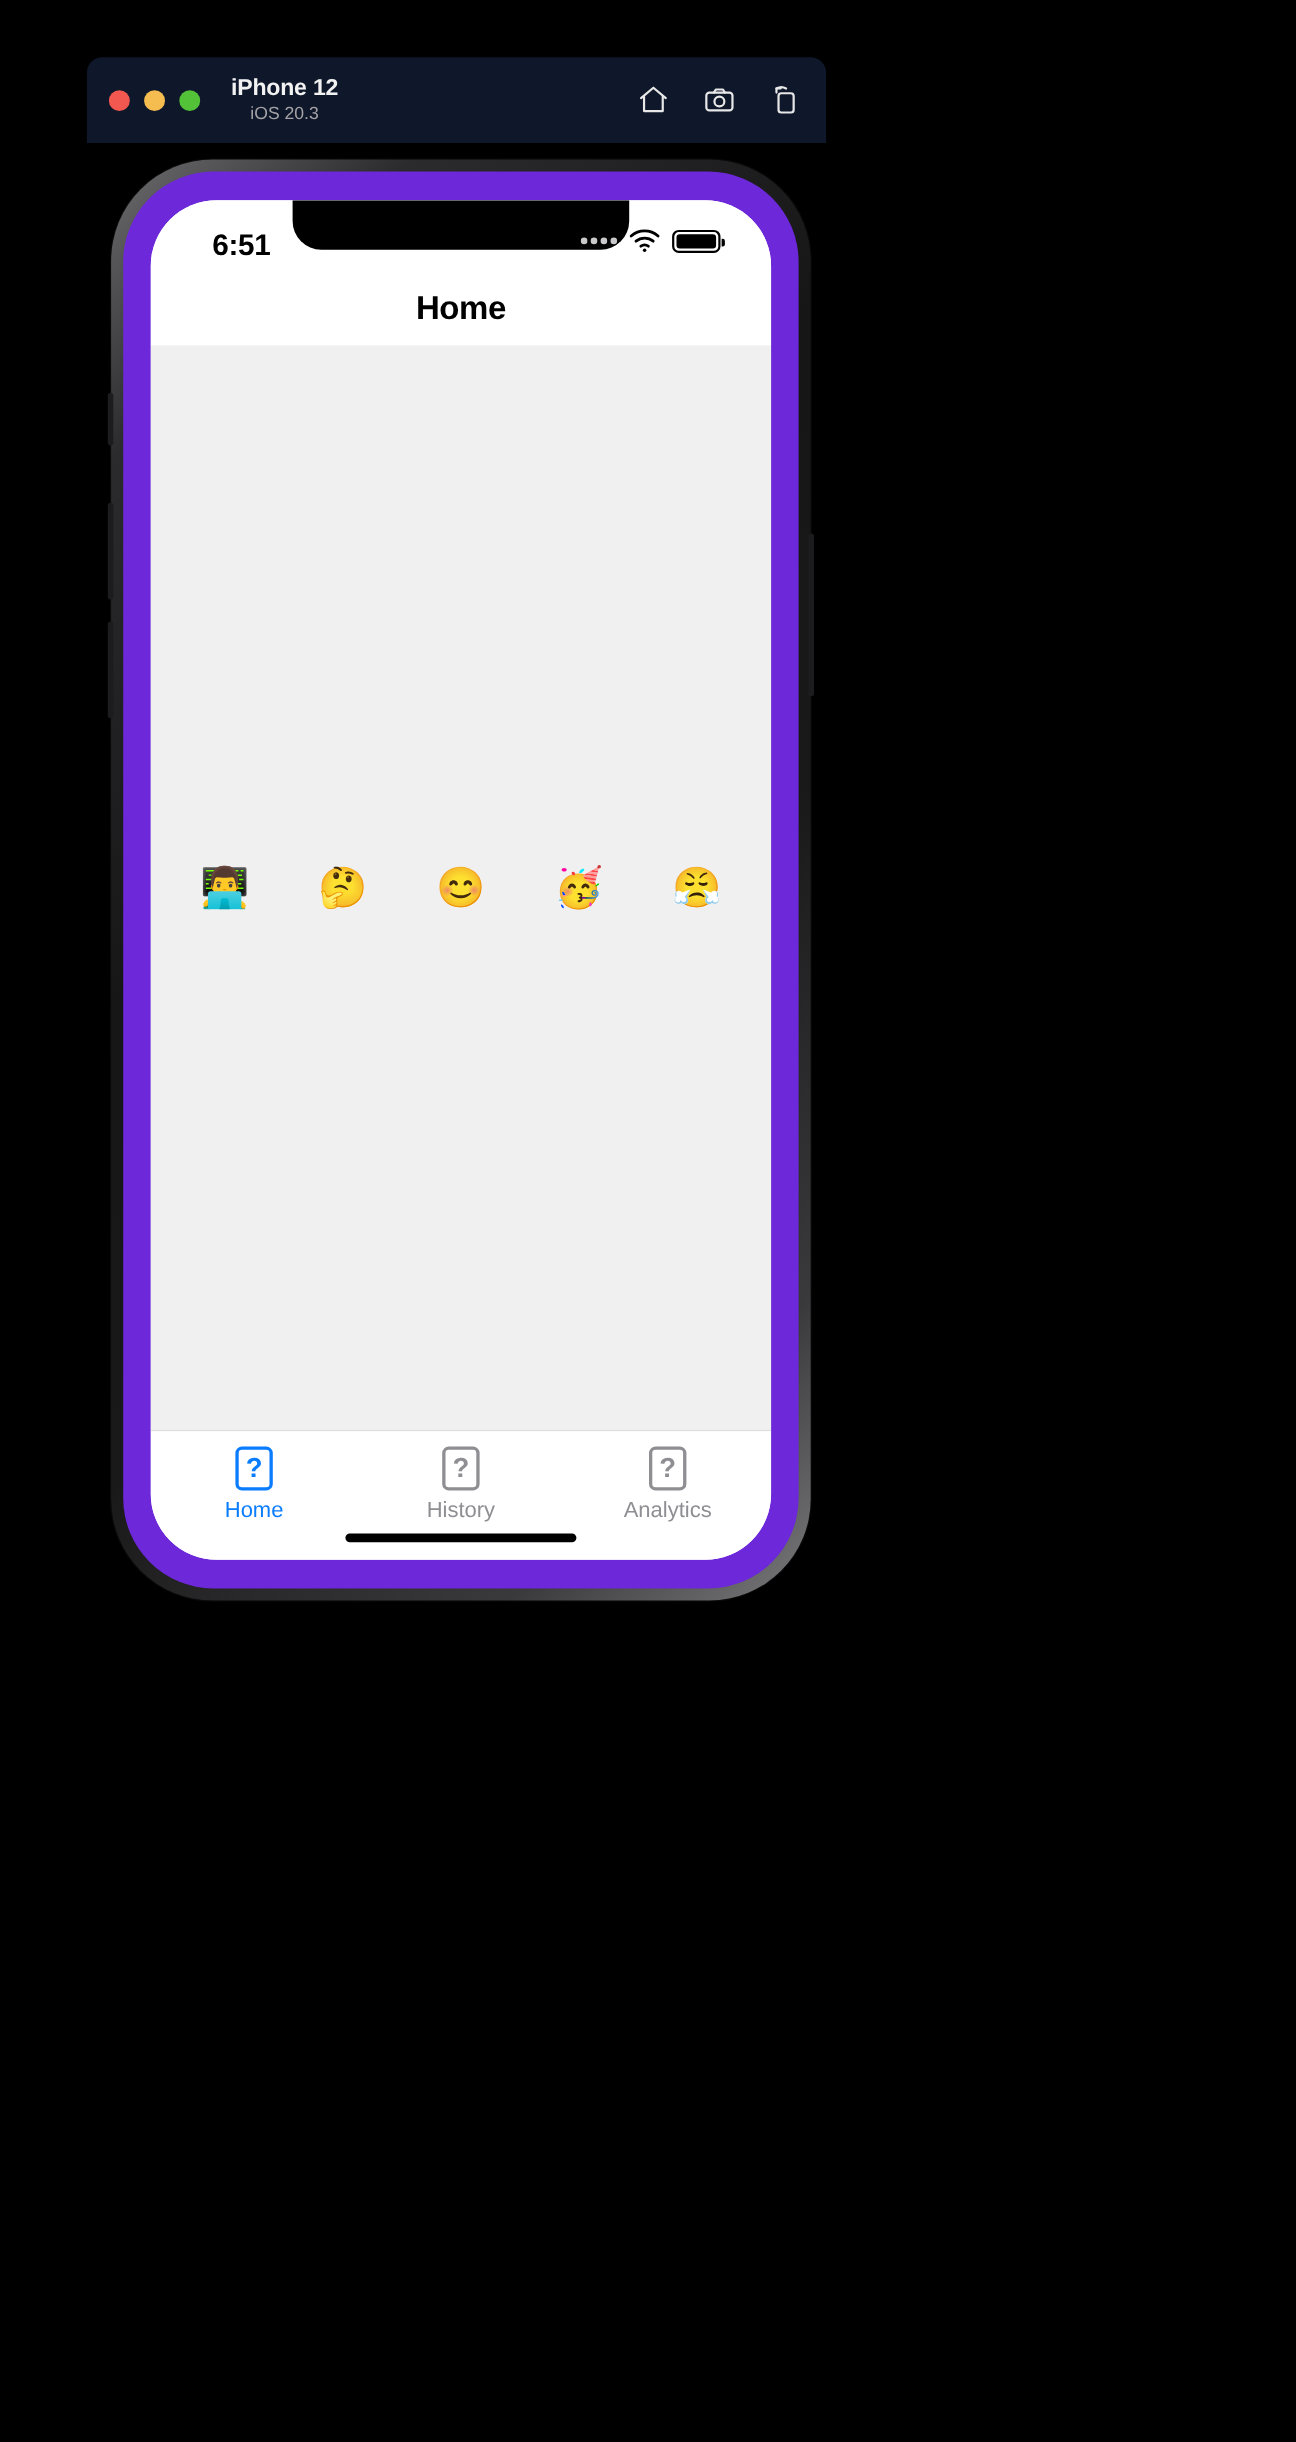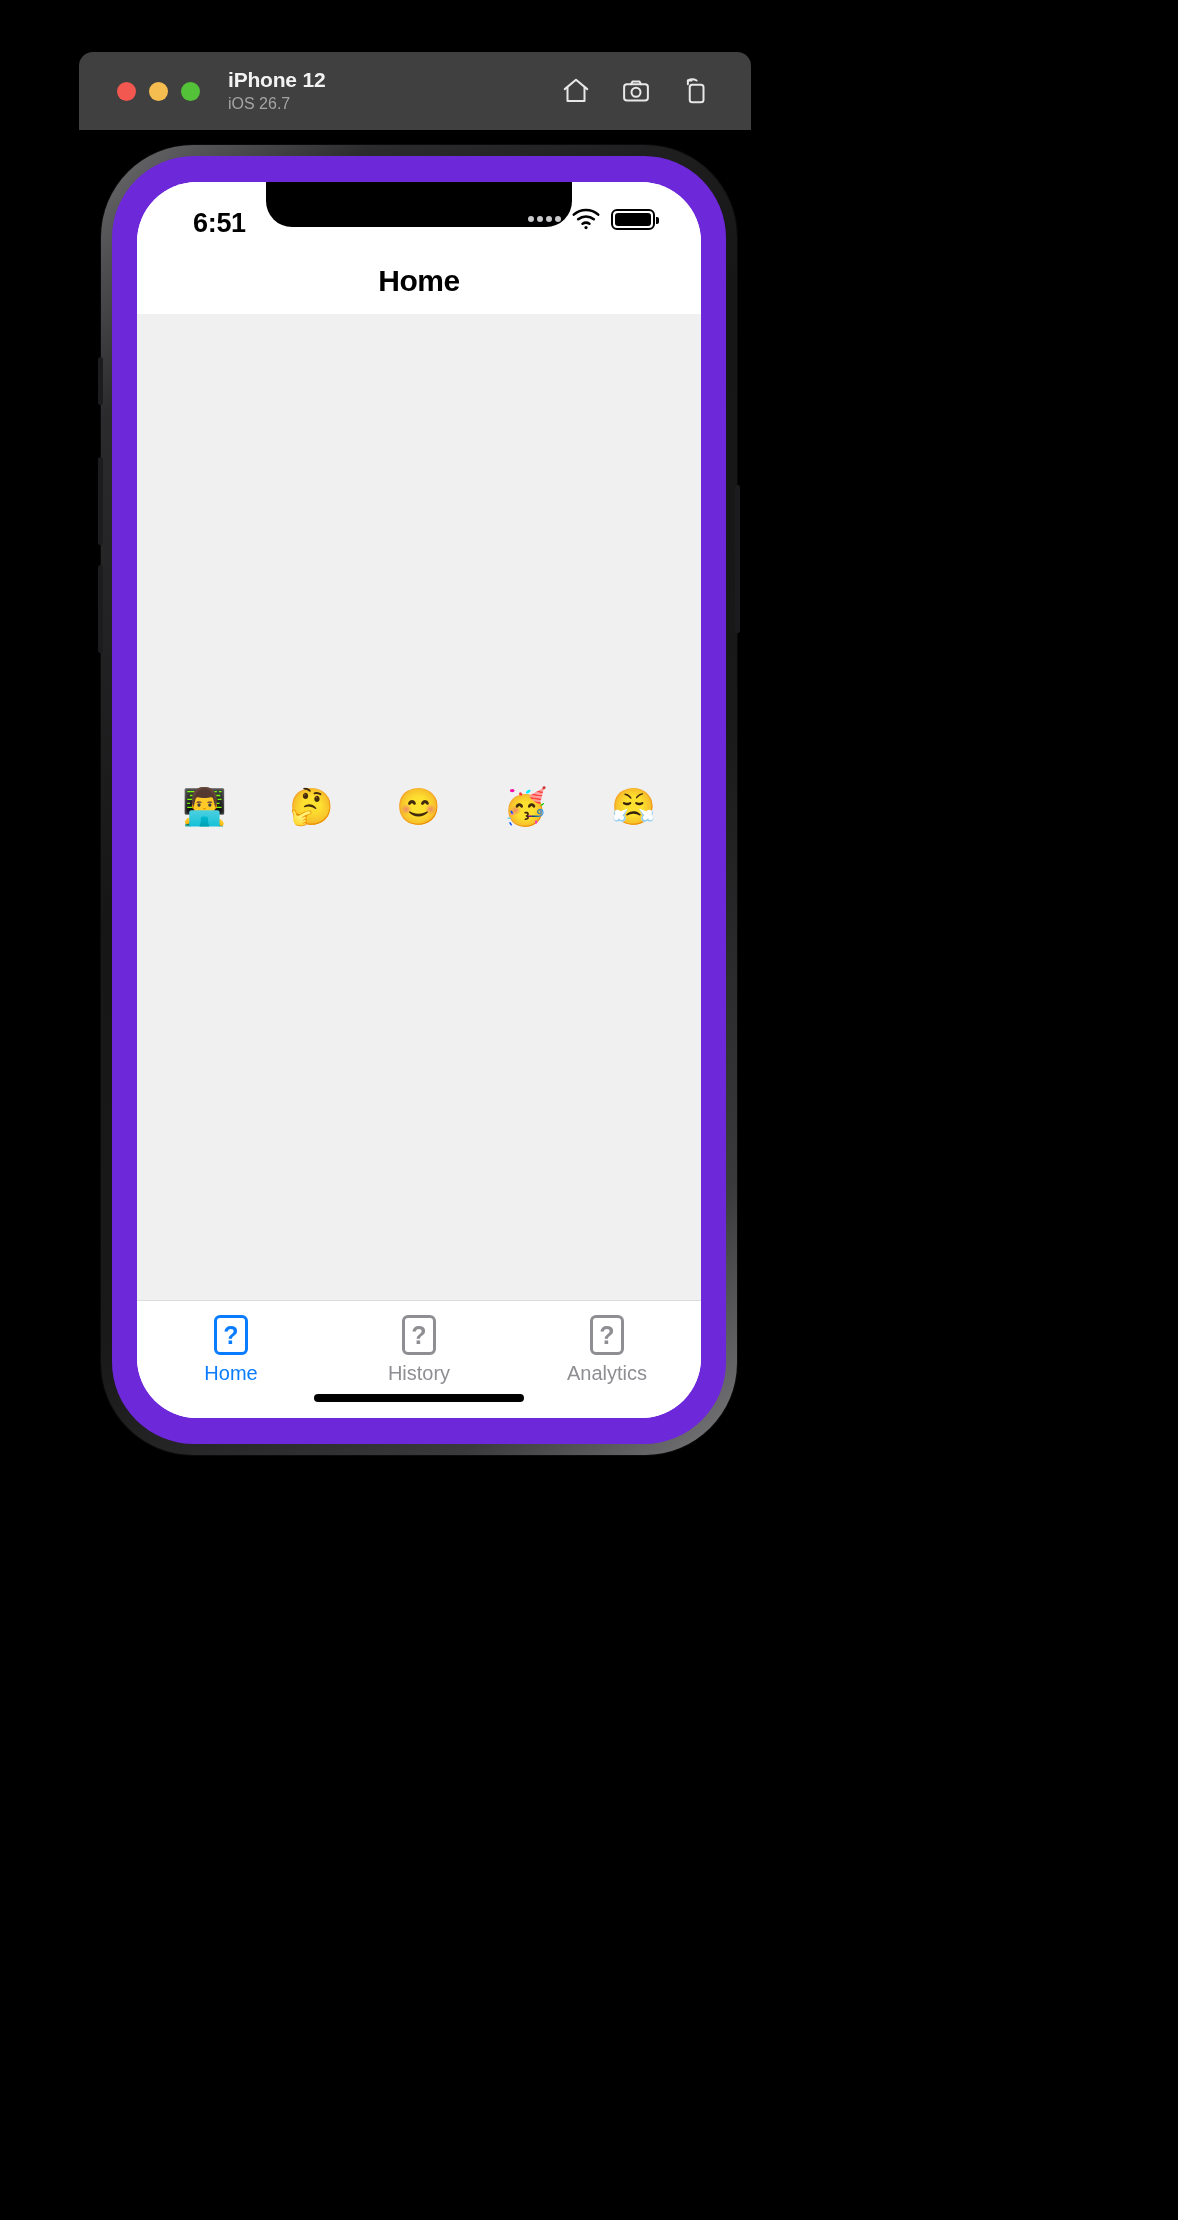--- a/index.html
+++ b/index.html
@@ -11,25 +11,26 @@
     overflow: hidden;
   }
 
   #root { position: relative; width: 1178px; height: 2220px; background: #000; }
 
   
   .sim-toolbar {
     position: absolute;
     left: 79px; top: 52px;
     width: 672px; height: 78px;
-    background: #404040;
+    background: #0f172a;
     border-radius: 14px 14px 0 0;
     display: flex;
     align-items: center;
-    padding: 0 38px;
+    padding: 0 20px;
+    text-align: center;
   }
   .traffic-lights { display: flex; align-items: center; gap: 13px; }
   .light { width: 19px; height: 19px; border-radius: 50%; }
   .light.red    { background: #f2584f; }
   .light.yellow { background: #f5bd4f; }
   .light.green  { background: #54c238; }
 
   .sim-titles { margin-left: 28px; display: flex; flex-direction: column; justify-content: center; }
   .sim-title {
     color: #f2f2f2;
@@ -212,21 +213,21 @@
 
   <div class="sim-toolbar">
     <div class="traffic-lights">
       <div class="light red"></div>
       <div class="light yellow"></div>
       <div class="light green"></div>
     </div>
 
     <div class="sim-titles">
       <div class="sim-title">iPhone 12</div>
-      <div class="sim-subtitle">iOS 26.7</div>
+      <div class="sim-subtitle">iOS 20.3</div>
     </div>
 
     <div class="sim-actions">
       <div class="sim-action">
         <svg width="30" height="30" viewBox="0 0 24 24" fill="none" stroke="#e8e8e8" stroke-width="1.6" stroke-linecap="round" stroke-linejoin="round">
           <path d="M3 10.5 12 3l9 7.5"></path>
           <path d="M5.2 9.4V20h13.6V9.4"></path>
         </svg>
       </div>
       <div class="sim-action">

